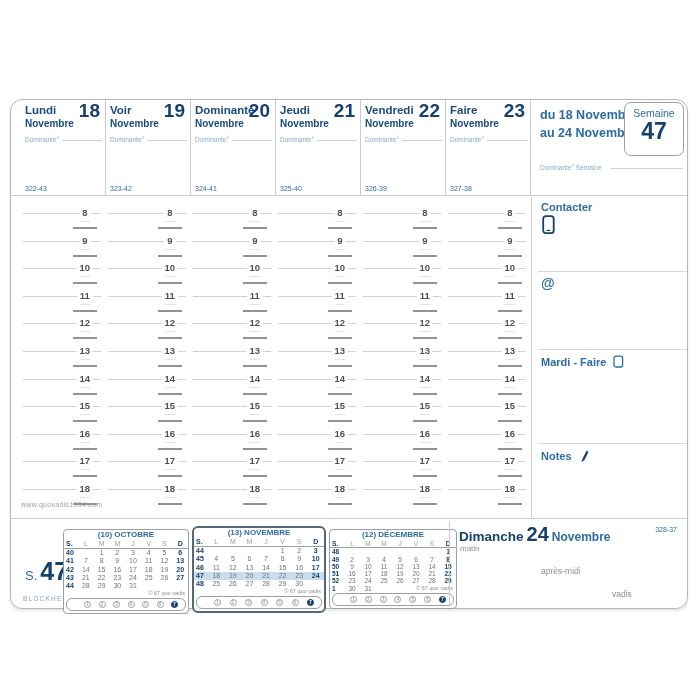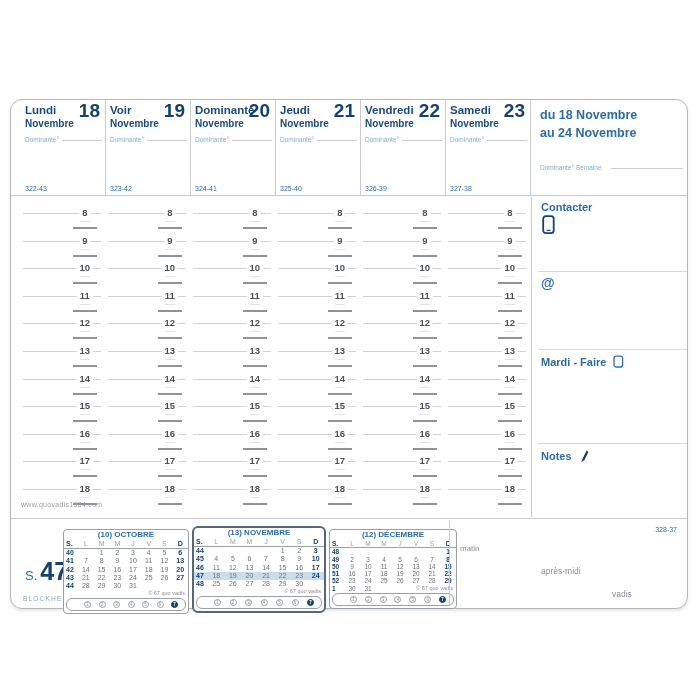--- a/index.html
+++ b/index.html
@@ -119,31 +119,35 @@
           <div class="dh-domline"></div>
           <div class="dh-code">325-40</div>
         </div><div class="day-head">
           <div class="dh-name">Vendredi</div>
           <div class="dh-month">Novembre</div>
           <div class="dh-num">22</div>
           <div class="dh-dom">Dominante°</div>
           <div class="dh-domline"></div>
           <div class="dh-code">326-39</div>
         </div><div class="day-head">
-          <div class="dh-name">Samedi</div>
+          <div class="dh-name">Faire</div>
           <div class="dh-month">Novembre</div>
           <div class="dh-num">23</div>
           <div class="dh-dom">Dominante°</div>
           <div class="dh-domline"></div>
           <div class="dh-code">327-38</div>
         </div></div>
     <div class="week-head">
       <div class="wh-range">
         <span>du 18 Novembre</span><br>
         <span>au 24 Novembre</span>
+      </div>
+      <div class="semaine-box">
+        <div class="semaine-label">Semaine</div>
+        <div class="semaine-num">47</div>
       </div>
       <div class="wh-dom">Dominante° Semaine</div>
       <div class="wh-domline"></div>
     </div>
   </div>
 
   <div class="hours">
     <div id="day-hours" style="display:contents"><div class="day-hours">
           <div class="hour" style="top: 16px;">
             <div class="hour-line"></div>
@@ -801,18 +805,21 @@
             <span class="circ">1</span>
             <span class="circ">2</span>
             <span class="circ">3</span>
             <span class="circ">4</span>
             <span class="circ">5</span>
             <span class="circ">6</span>
             <span class="circ filled">7</span>
           </div>
         </div></div>
     <div class="sun-divider"></div>
+    <div class="sun-title">
+      <span class="sun-name">Dimanche</span><span class="sun-num">24</span><span class="sun-month">Novembre</span>
+    </div>
     <div class="sun-code">328-37</div>
     <div class="sun-matin">matin</div>
     <div class="sun-apres">après-midi</div>
     <div class="sun-soir">vadis</div>
   </div>
 </div>
 
 </body></html>

